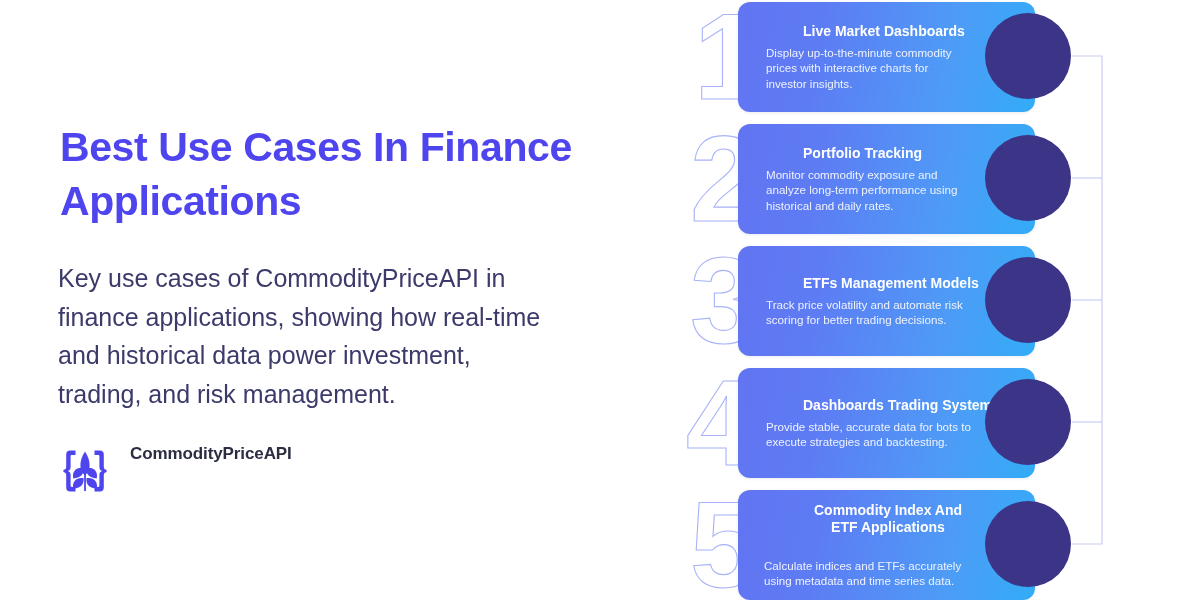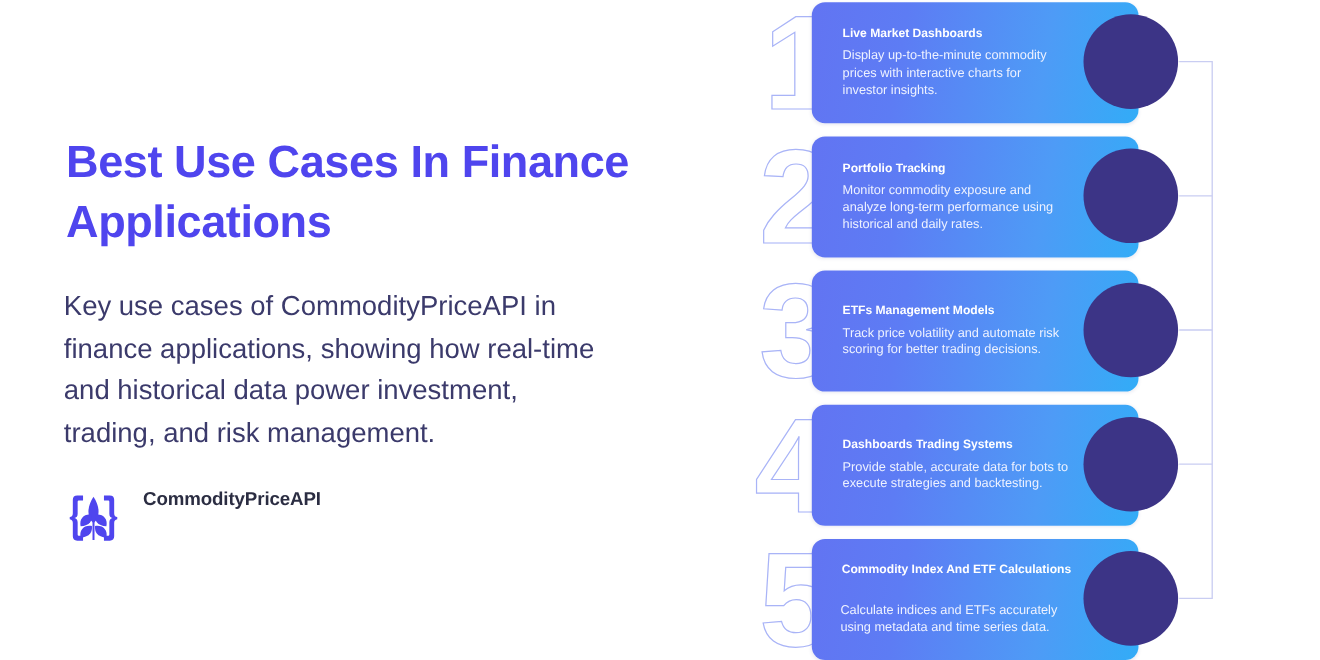--- a/index.html
+++ b/index.html
@@ -46,22 +46,23 @@
     position:absolute; left:48px; width:297px; height:110px;
     border-radius:12px;
     background:linear-gradient(100deg,#6274f2 0%,#5d7cf4 28%,#4e9bf6 70%,#32acf7 100%);
     box-shadow:0 1px 3px rgba(60,60,130,0.10);
   }
   .card-inner {
     position:absolute; left:28px; right:12px; top:0; height:100%;
     display:flex; flex-direction:column; justify-content:center;
   }
   .card-title {
-    color:#ffffff; font-weight:bold; font-size:11px; line-height:1.22;
+    color:#ffffff; font-weight:bold; font-size:14px; line-height:1.22;
     white-space:nowrap;
+    margin-left:37px;
   }
   .card-desc {
     color:#eef2ff; font-size:11.6px; line-height:1.33; margin-top:5px;
     max-width:205px;
   }
   .card.centered .card-inner { left:26px; right:60px; }
   .card.centered .card-title { white-space:normal; text-align:center; }
   .card.centered .card-desc { max-width:none; margin-top:22px; }
 
   .card-circle {
@@ -169,21 +170,21 @@
 
       <div class="card" style="top:368px;">
         <div class="card-inner">
           <div class="card-title">Dashboards Trading Systems</div>
           <div class="card-desc">Provide stable, accurate data for bots to execute strategies and backtesting.</div>
         </div>
       </div>
 
       <div class="card centered" style="top:490px;">
         <div class="card-inner">
-          <div class="card-title">Commodity Index And ETF Calculations</div>
+          <div class="card-title">Commodity Index And ETF Applications</div>
           <div class="card-desc">Calculate indices and ETFs accurately using metadata and time series data.</div>
         </div>
       </div>
 
       <div class="card-circle" style="left:295px; top:13px;"></div>
       <div class="card-circle" style="left:295px; top:135px;"></div>
       <div class="card-circle" style="left:295px; top:257px;"></div>
       <div class="card-circle" style="left:295px; top:379px;"></div>
       <div class="card-circle" style="left:295px; top:501px;"></div>
     </div>

